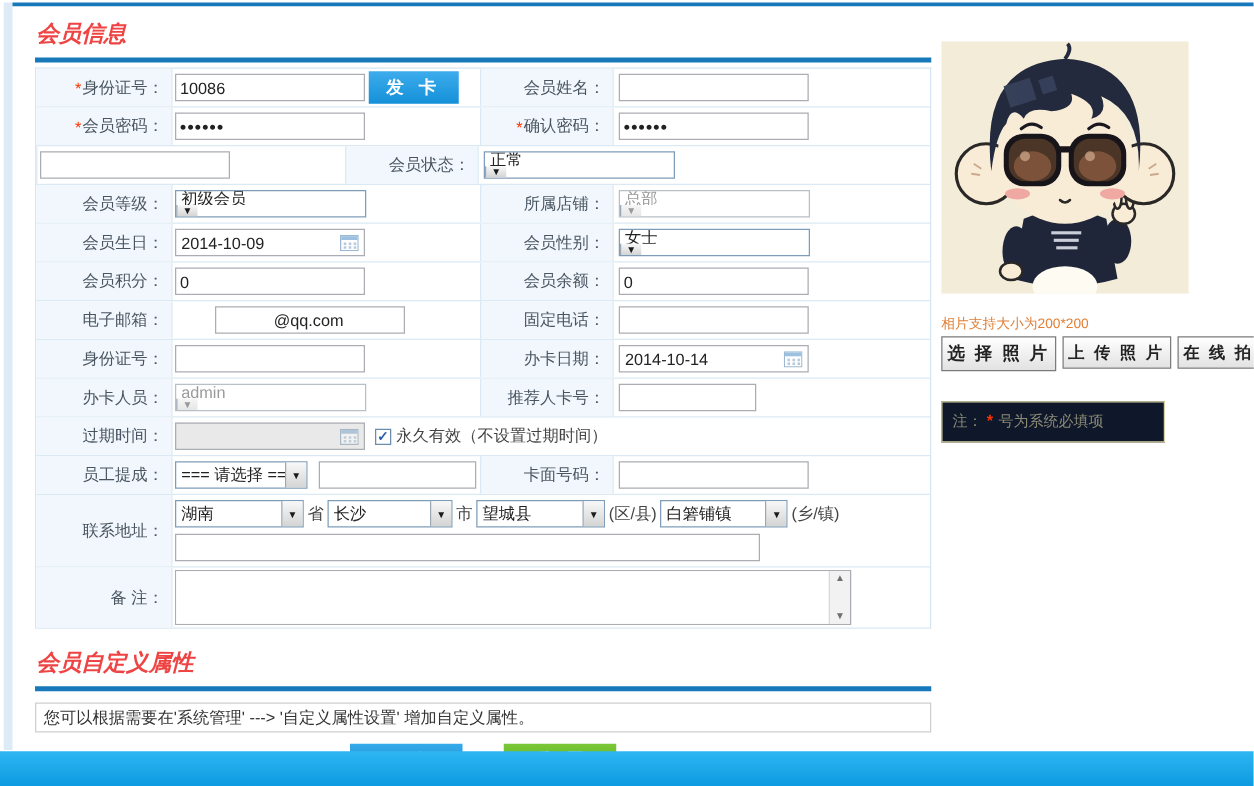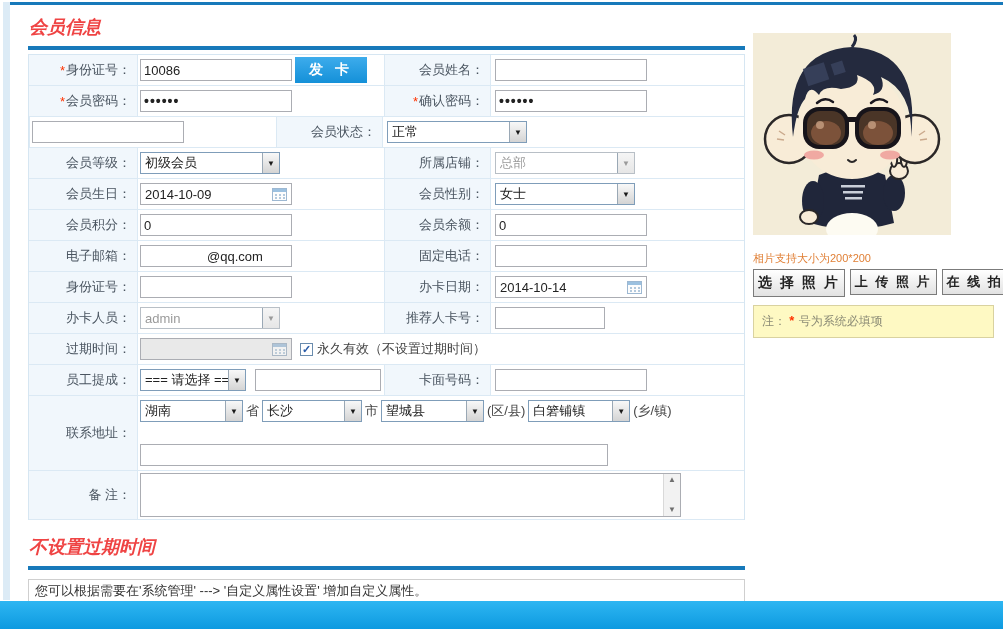--- a/index.html
+++ b/index.html
@@ -14,49 +14,49 @@
   .cell { display:flex; align-items:center; }
   .lc  { width:108px; background:#f1f7fc; justify-content:flex-end; padding-right:6px; font-size:13px; color:#4a5560; }
   .fc  { width:247px; border-left:1px solid #dbe9f4; padding-left:2px; }
   .lc2 { width:106px; background:#f1f7fc; justify-content:flex-end; padding-right:6px; font-size:13px; color:#4a5560; border-left:1px solid #dbe9f4; }
   .fc2 { flex:1; border-left:1px solid #dbe9f4; padding-left:4px; }
   .wide { flex:1; border-left:1px solid #dbe9f4; padding-left:2px; }
   .star { color:#ff3300; font-size:13px; margin-right:1px; }
   .inp { height:22px; border:1px solid #abadb3; background:#fff; font-size:13px; padding:0 3px; font-family:"Liberation Sans",sans-serif; color:#222; }
   .w152 { width:152px; } .w110 { width:110px; } .w126 { width:126px; } .w468 { width:468px; }
   .pwd { font-size:14px; font-weight:bold; letter-spacing:1px; }
-  .email-inp { padding-left:66px; }
+  .email-inp { padding-left:46px;margin-left:32px; }
   .sel { display:inline-flex; align-items:stretch; height:22px; border:1px solid #7f9db9; background:#fff; vertical-align:middle; }
   .sel .val { flex:1; display:flex; align-items:center; padding:0 4px; font-size:13px; color:#222; overflow:hidden; white-space:nowrap; }
   .sel .arw { width:17px; display:flex; align-items:center; justify-content:center; background:linear-gradient(#f8f8f8,#d4d4d4); border-left:1px solid #9aa8b5; font-size:8px; color:#1a1a1a; }
   .sel.dis { border-color:#b8bfc6; } .sel.dis .val { color:#9a9a9a; } .sel.dis .arw { color:#9a9a9a; background:linear-gradient(#f5f5f5,#e6e6e6); }
-  .s152 { width:140px; } .s106 { width:106px; } .s103 { width:103px; } .s100 { width:100px; } .s102 { width:102px; }
+  .s152 { width:153px;flex-direction:column; } .s106 { width:106px; } .s103 { width:103px; } .s100 { width:100px; } .s102 { width:102px; }
   .datebox { display:inline-flex; align-items:center; justify-content:space-between; width:152px; height:22px; border:1px solid #abadb3; background:#fff; padding:0 4px; font-size:13px; color:#222; }
   .datebox.dis { background:#e9e9e9; color:#9a9a9a; }
   .fa-btn { width:72px; height:26px; margin-left:3px; border:none; background:linear-gradient(#3dacec,#1490d8); color:#fff; font-size:14px; font-weight:bold; letter-spacing:4px; cursor:pointer; font-family:"Liberation Sans",sans-serif; }
   .cbx { width:13px; height:13px; border:1px solid #6a8cae; background:#fff; display:inline-flex; align-items:center; justify-content:center; font-size:11px; color:#2a5ca8; font-weight:bold; margin:0 4px 0 8px; }
   .cbx-lbl { font-size:13px; color:#444; }
   .suffix { font-size:13px; color:#444; margin:0 3px; }
-  .addr-lines { display:flex; flex-direction:column; justify-content:center; gap:22px; padding:4px 0; }
+  .addr-lines { display:flex; flex-direction:column; justify-content:center; gap:5px; padding:4px 0; }
   .addr-line1 { display:flex; align-items:center; }
   .ta { width:541px; height:44px; border:1px solid #abadb3; display:flex; margin:2px 0; background:#fff; }
   .ta-body { flex:1; border:none; resize:none; outline:none; font-family:"Liberation Sans",sans-serif; font-size:13px; padding:2px; }
   .ta-sb { width:17px; border-left:1px solid #d9d9d9; background:#f2f2f2; display:flex; flex-direction:column; justify-content:space-between; align-items:center; }
   .ta-sb span { font-size:8px; color:#6f6f6f; line-height:12px; }
   .info-box { border:1px solid #cfcfcf; height:24px; line-height:22px; font-size:13px; color:#333; padding:0 6px; margin-top:9px; }
   .btn-row { text-align:center; margin-top:9px; }
   .btn { width:90px; height:27px; border:none; color:#fff; font-size:14px; font-weight:bold; letter-spacing:2px; cursor:pointer; font-family:Liberation Mono, monospace; }
   .btn-save { background:linear-gradient(#35aae9,#1488d0); margin-right:8px; }
   .btn-reset { background:linear-gradient(#7ac737,#58a81c);margin-left:21px; }
   .photo-panel { position:absolute; left:753px; top:33px; width:200px; }
   .photo { width:198px; height:202px; display:block; }
   .size-note { font-size:11px; color:#e07f35; margin-top:16px; }
   .photo-btns { display:flex; gap:5px; margin-top:3px; align-items:flex-start; }
   .pbtn { border:1px solid #7b7b7b; background:linear-gradient(#ffffff,#e2e2e2); font-size:13px; font-weight:bold; letter-spacing:2px; color:#222; padding:3px 4px; cursor:pointer; font-family:"Liberation Sans",sans-serif; white-space:nowrap; }
-  .req-box { margin-top:8px; background:#fef9c3; border:1px solid #d9d2a0; padding:7px 8px; font-size:12px; color:#8b8b76; width:241px; }
+  .req-box { margin-top:24px; background:#0f172a; border:1px solid #d9d2a0; padding:7px 8px; font-size:12px; color:#8b8b76; width:179px; }
   .req-box .star { font-weight:bold; }
   .footer { position:absolute; left:0; bottom:0; width:1003px; height:28px; background:linear-gradient(#2eb6f2,#0d9ae0); }
   .cal { display:inline-block; }
 </style>
 </head>
 <body>
 
 <div class="left-strip"></div>
 <div class="top-line"></div>
 
@@ -332,21 +332,21 @@
           <div class="ta-sb">
             <span>▲</span>
             <span>▼</span>
           </div>
         </div>
       </div>
     </div>
 
   </div>
 
-  <div class="sec-title" style="margin-top:15px;">不设置过期时间</div>
+  <div class="sec-title" style="margin-top:15px;">会员自定义属性</div>
   <div class="sec-rule"></div>
   <div class="info-box">您可以根据需要在'系统管理' ---&gt; '自定义属性设置' 增加自定义属性。</div>
 
   <div class="btn-row">
     <button class="btn btn-save">保 存</button>
     <button class="btn btn-reset">重 置</button>
   </div>
 </div>
 
 <div class="photo-panel">

